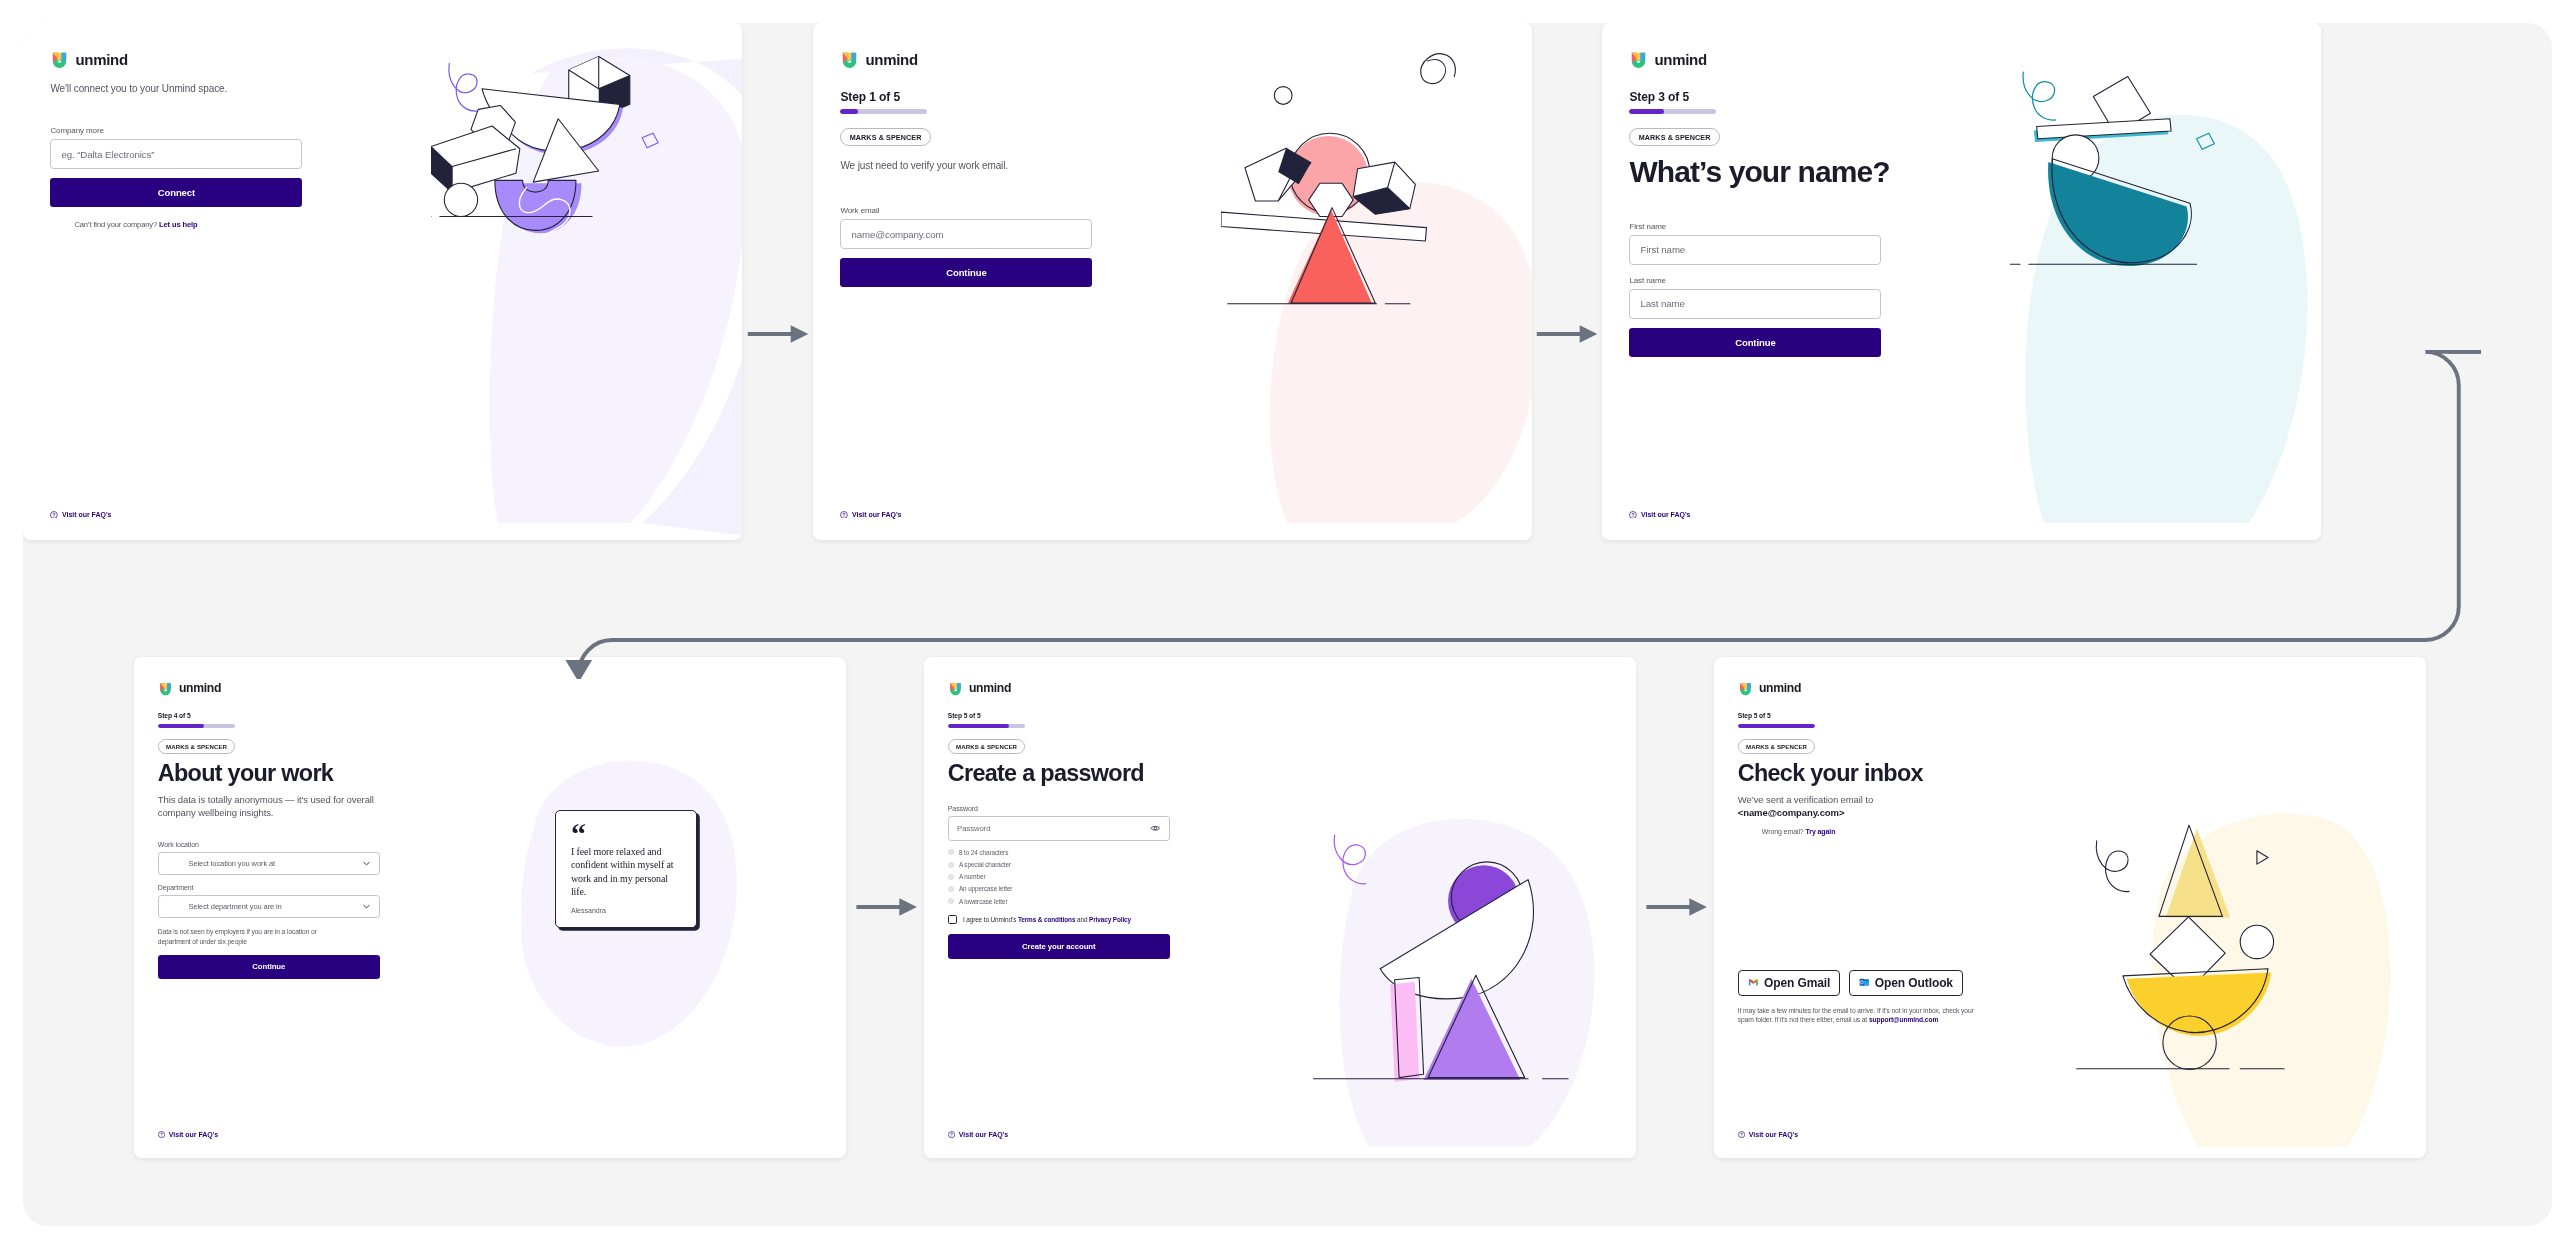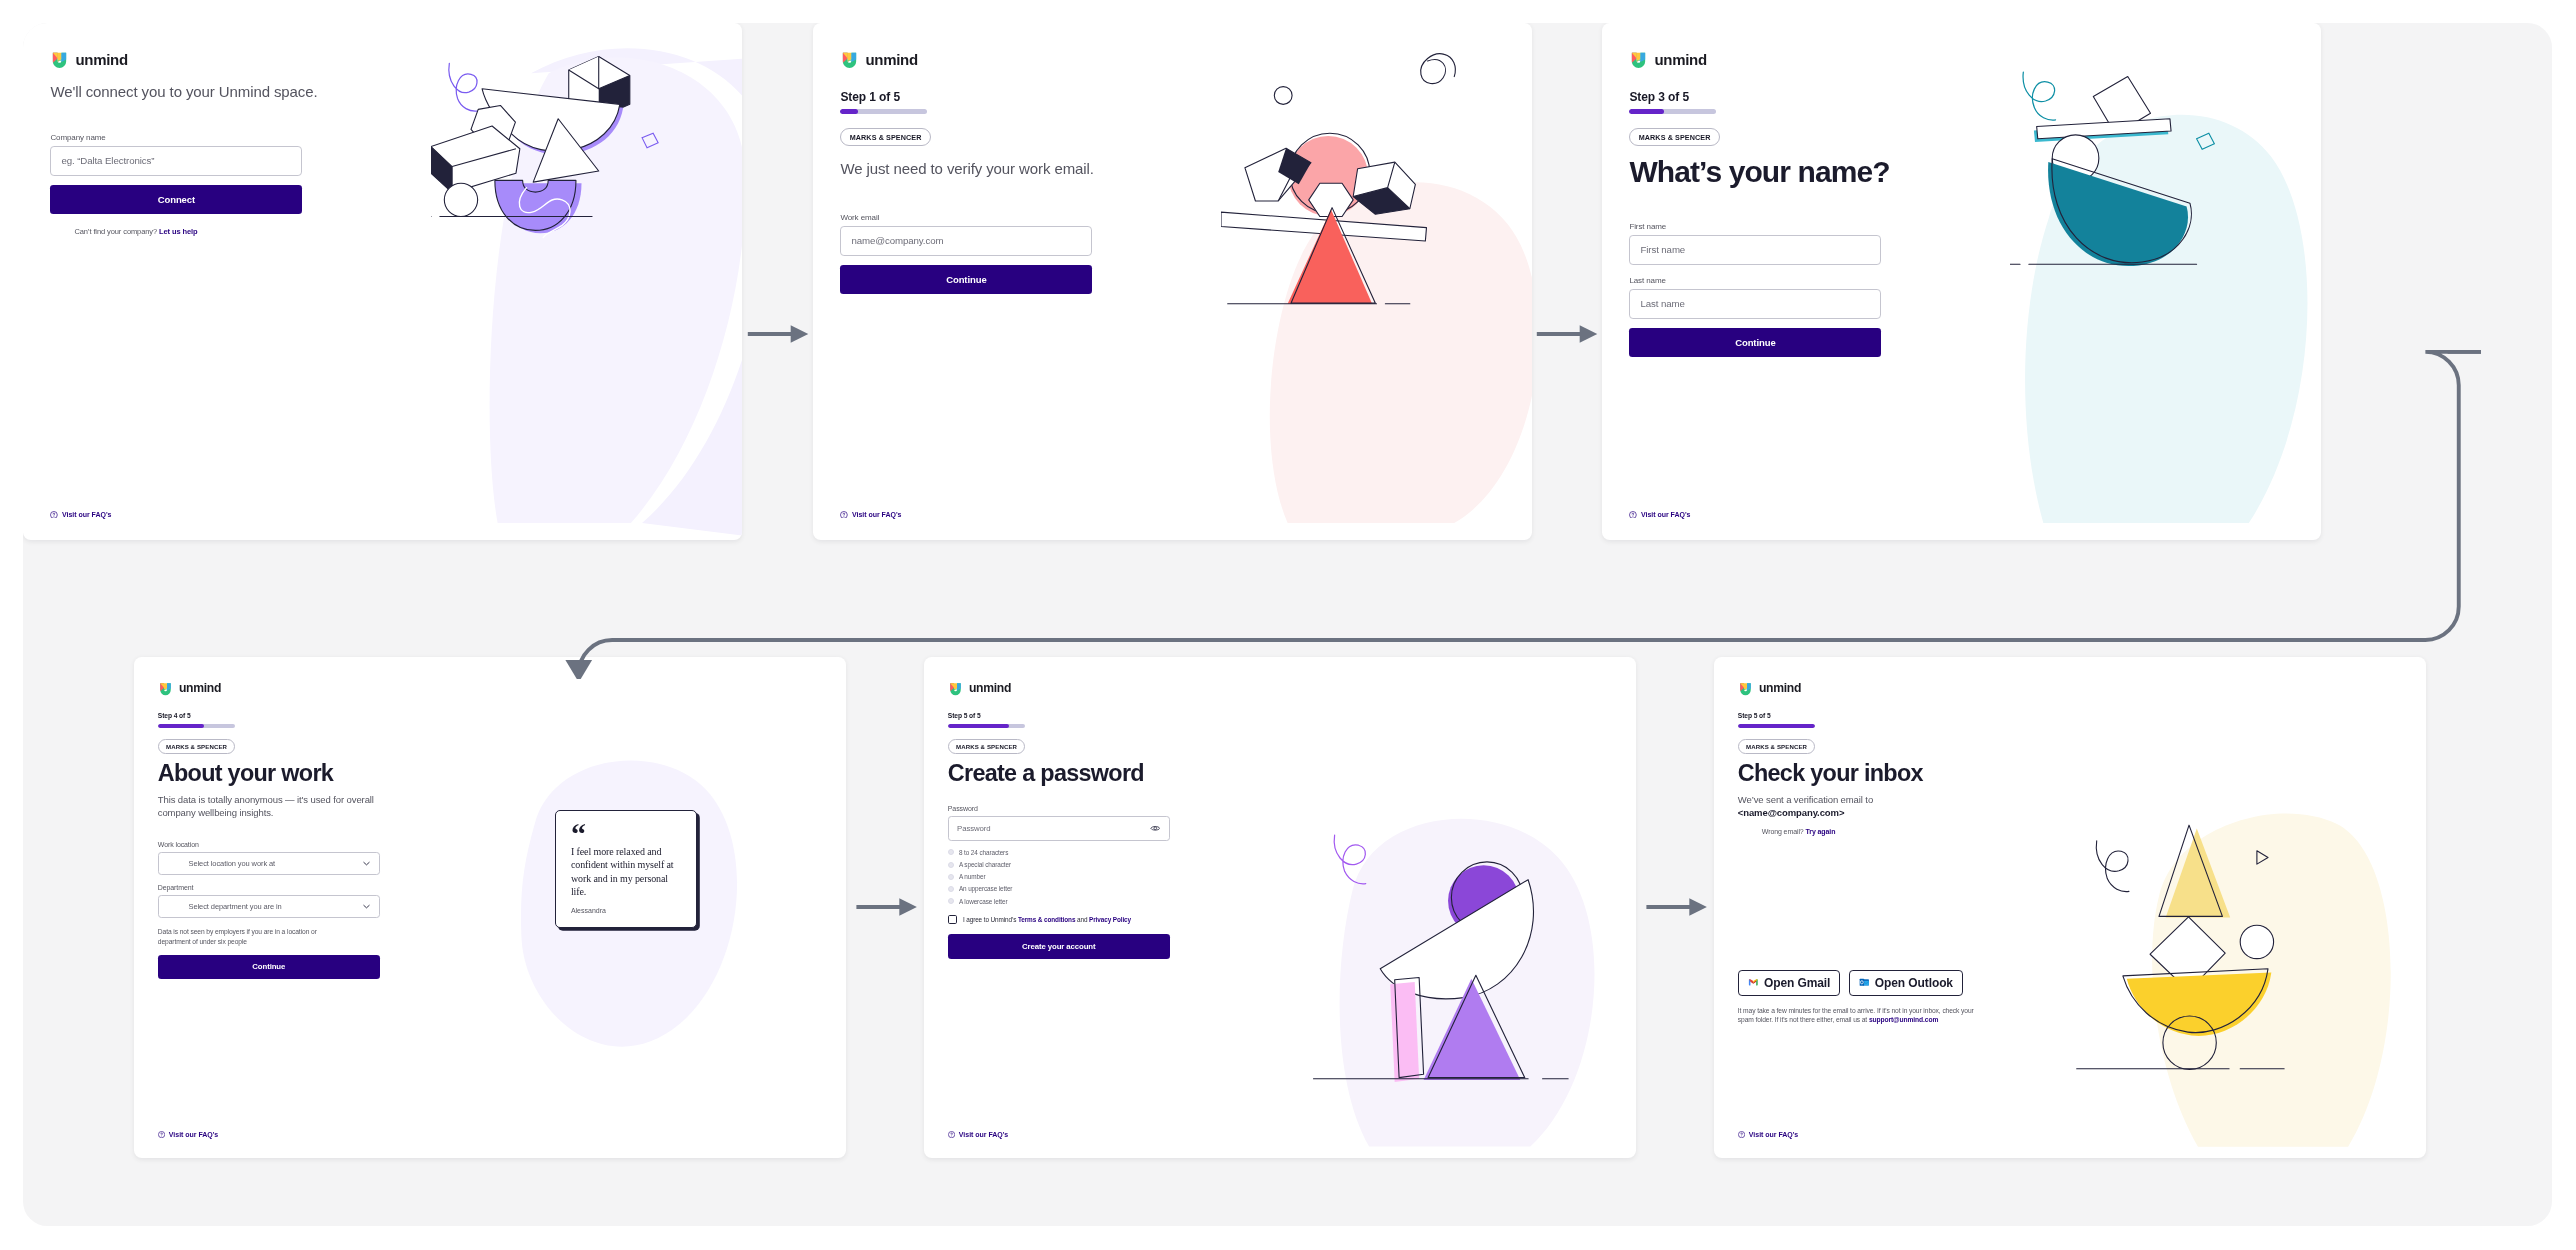--- a/index.html
+++ b/index.html
@@ -93,21 +93,21 @@
     line-height: 1.08;
     font-weight: 700;
     letter-spacing: -0.9px;
     color: #1b1b2c;
   }
   h1.title.sm {
     font-size: 23.4px;
     letter-spacing: -0.7px;
   }
   p.subtitle {
-    font-size: 15px;
+    font-size: 10px;
     line-height: 1.36;
     color: #54545f;
     letter-spacing: -0.1px;
   }
   p.subtitle.sm { font-size: 9.5px; }
 
   
   .field-label {
     font-size: 8px;
     color: #55555f;
@@ -294,21 +294,21 @@
           <path d="M24 6h10v14l-10 5V6z" fill="#37a9e0"></path>
           <path d="M24 19a4 4 0 0 1-8 0v6l8-6z" fill="#2ec27e"></path>
         </svg>
         <span class="logo-word">unmind</span>
       </div>
 
 
       <p class="subtitle" style="margin-top:12.2px;">We'll connect you to your Unmind space.</p>
 
       <div style="margin-top:31px; width:252px;">
-        <div class="field-label">Company name</div>
+        <div class="field-label">Company more</div>
         <div class="input-box">
           <span class="input-ph">eg. “Dalta Electronics”</span>
         </div>
         <button class="btn-primary">Connect</button>
         <div class="helper" style="margin-top:12.8px;">
           <span>Can’t find your company?</span>
           <a href="#">Let us help</a>
         </div>
       </div>
     </div>

